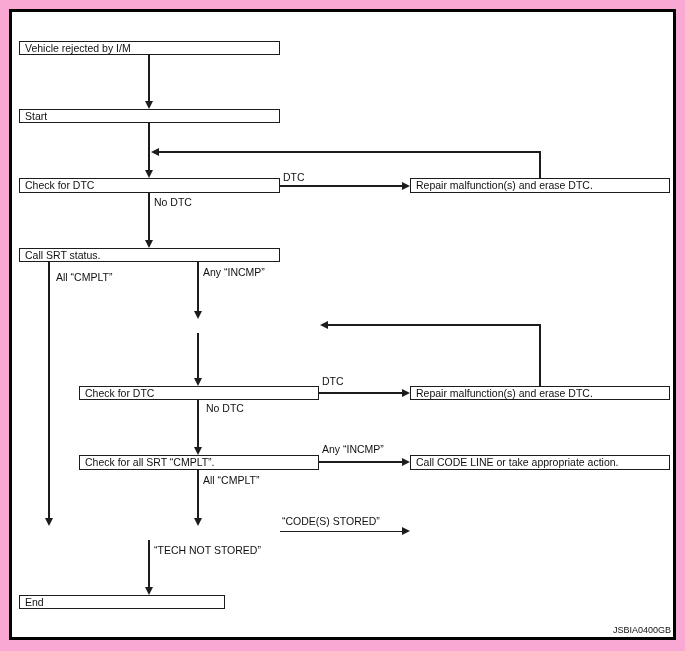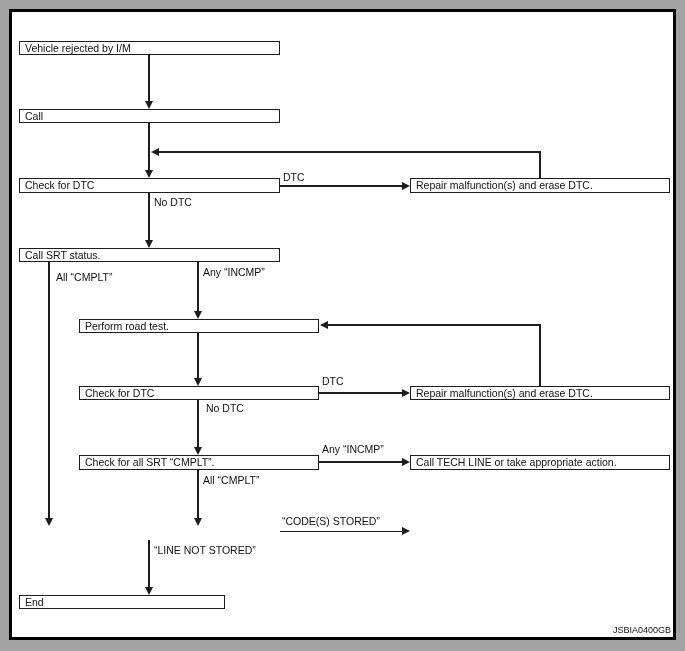--- a/index.html
+++ b/index.html
@@ -1,16 +1,16 @@
 <!DOCTYPE html>
 <html><head>
 <meta charset="utf-8">
 <style>
   html,body{margin:0;padding:0;background:#ffffff;}
-  .canvas{position:relative;width:685px;height:651px;background:#a3a3a3;overflow:hidden;
+  .canvas{position:relative;width:685px;height:651px;background:#f9a8d4;overflow:hidden;
           font-family:"Liberation Sans",sans-serif;color:#111;}
   .frame{position:absolute;left:9px;top:9px;width:667px;height:631px;
          border:3px solid #000;box-sizing:border-box;background:#fff;}
   .node{position:absolute;background:#fff;border:1.5px solid #1c1c1c;box-sizing:border-box;
         display:flex;align-items:center;padding-left:5px;
         font-size:10.5px;line-height:11px;white-space:nowrap;}
   .lbl{position:absolute;font-size:10.5px;line-height:12px;white-space:nowrap;}
   .hline{position:absolute;height:1.5px;background:#1c1c1c;}
   .vline{position:absolute;width:1.5px;background:#1c1c1c;}
   .ar{position:absolute;width:0;height:0;}
@@ -19,31 +19,30 @@
   .ar-l{border-top:4px solid transparent;border-bottom:4px solid transparent;border-right:8px solid #1c1c1c;}
   .figcode{position:absolute;right:14px;top:625px;font-size:9px;line-height:10px;color:#111;}
 </style>
 </head>
 <body>
 
 <div class="canvas">
   <div class="frame"></div>
 
   <div class="node" style="left:19px;top:41px;width:261px;height:14px">Vehicle rejected by I/M</div>
-  <div class="node" style="left:19px;top:109px;width:261px;height:14px">Call</div>
+  <div class="node" style="left:19px;top:109px;width:261px;height:14px">Start</div>
   <div class="node" style="left:19px;top:178px;width:261px;height:15px">Check for DTC</div>
   <div class="node" style="left:19px;top:248px;width:261px;height:14px">Call SRT status.</div>
-  <div class="node" style="left:79px;top:319px;width:240px;height:14px">Perform road test.</div>
   <div class="node" style="left:79px;top:386px;width:240px;height:14px">Check for DTC</div>
   <div class="node" style="left:79px;top:455px;width:240px;height:15px">Check for all SRT “CMPLT”.</div>
   <div class="node" style="left:19px;top:595px;width:206px;height:14px">End</div>
 
   <div class="node" style="left:410px;top:178px;width:260px;height:15px">Repair malfunction(s) and erase DTC.</div>
   <div class="node" style="left:410px;top:386px;width:260px;height:14px">Repair malfunction(s) and erase DTC.</div>
-  <div class="node" style="left:410px;top:455px;width:260px;height:15px">Call TECH LINE or take appropriate action.</div>
+  <div class="node" style="left:410px;top:455px;width:260px;height:15px">Call CODE LINE or take appropriate action.</div>
 
   <div class="vline" style="left:148.3px;top:55px;height:46px"></div>
   <div class="vline" style="left:148.3px;top:123px;height:47px"></div>
   <div class="vline" style="left:148.3px;top:193px;height:47px"></div>
   <div class="vline" style="left:48.3px;top:262px;height:256px"></div>
   <div class="vline" style="left:197.3px;top:262px;height:49px"></div>
   <div class="vline" style="left:197.3px;top:333px;height:45px"></div>
   <div class="vline" style="left:197.3px;top:400px;height:47px"></div>
   <div class="vline" style="left:197.3px;top:470px;height:48px"></div>
   <div class="vline" style="left:148.3px;top:540px;height:47px"></div>
@@ -75,16 +74,16 @@
 
   <div class="lbl" style="left:283px;top:171px">DTC</div>
   <div class="lbl" style="left:154px;top:196px">No DTC</div>
   <div class="lbl" style="left:56px;top:271px">All “CMPLT”</div>
   <div class="lbl" style="left:203px;top:266px">Any “INCMP”</div>
   <div class="lbl" style="left:322px;top:375px">DTC</div>
   <div class="lbl" style="left:206px;top:402px">No DTC</div>
   <div class="lbl" style="left:322px;top:443px">Any “INCMP”</div>
   <div class="lbl" style="left:203px;top:474px">All “CMPLT”</div>
   <div class="lbl" style="left:282px;top:515px">“CODE(S) STORED”</div>
-  <div class="lbl" style="left:154px;top:544px">“LINE NOT STORED”</div>
+  <div class="lbl" style="left:154px;top:544px">“TECH NOT STORED”</div>
 
   <div class="figcode">JSBIA0400GB</div>
 </div>
 
 </body></html>

